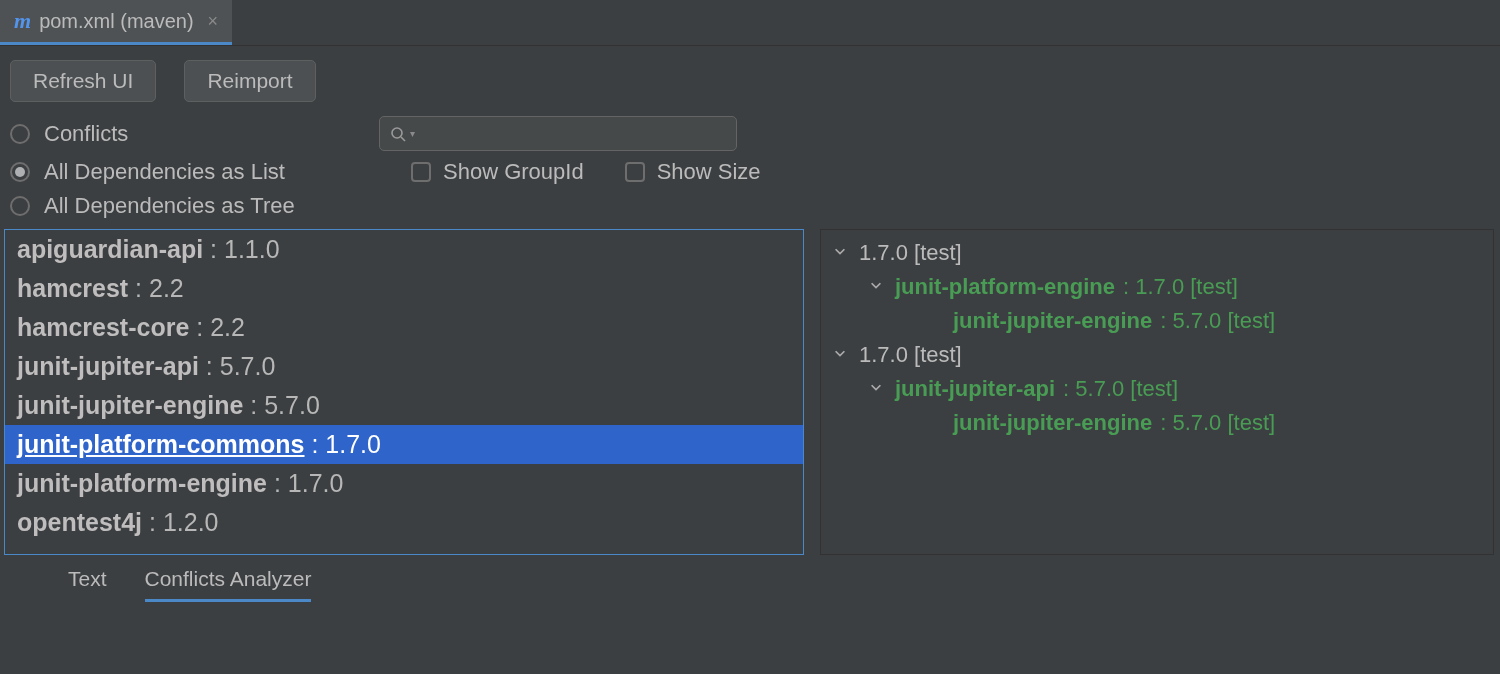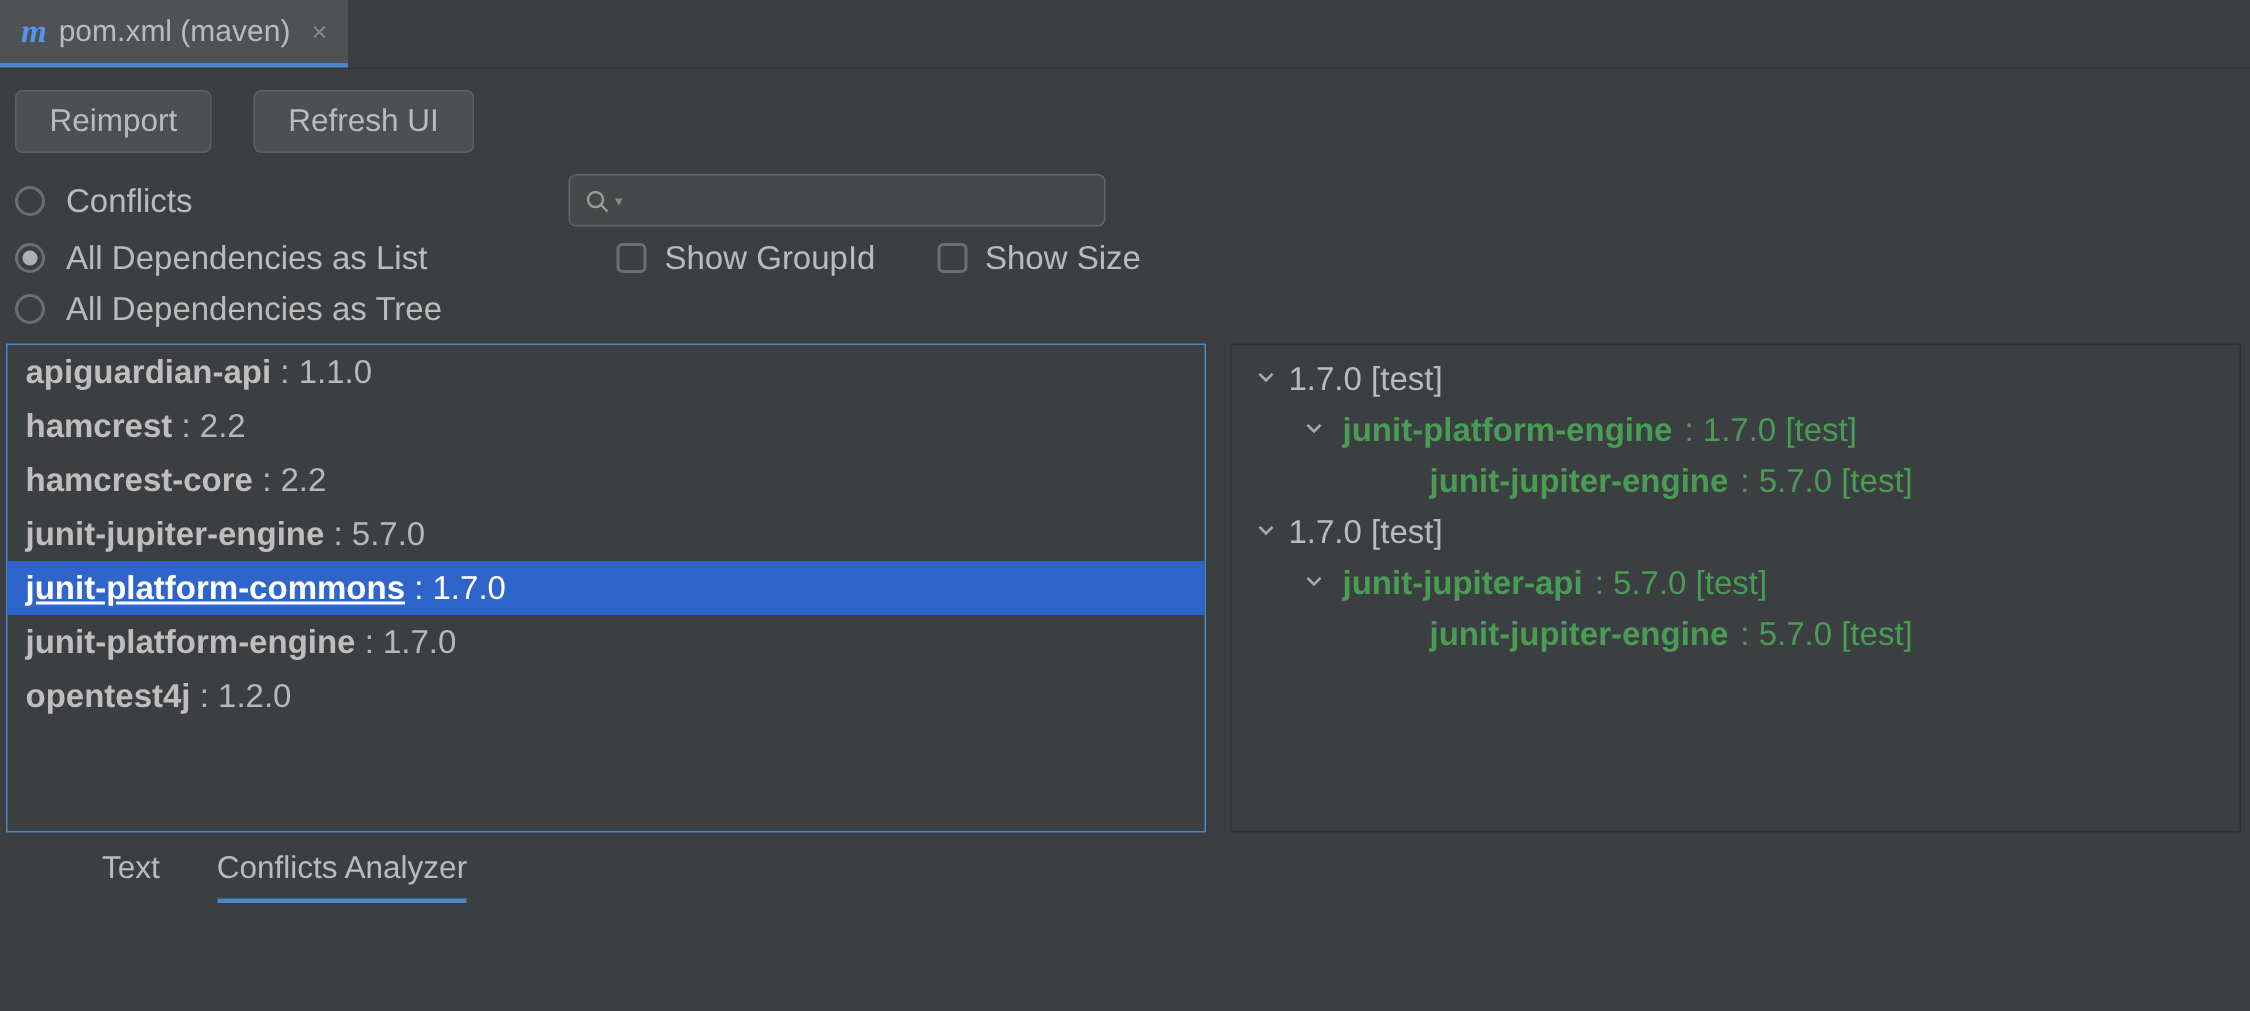--- a/index.html
+++ b/index.html
@@ -26,31 +26,31 @@
 
   .search-box { display: flex; align-items: center; border: 1px solid #646464; border-radius: 5px; padding: 6px 10px; width: 358px; background: #45494a; color: #8a8a8a; gap: 4px; }
   .search-icon svg { width: 16px; height: 16px; display: block; }
   .search-caret { font-size: 10px; color: #8a8a8a; }
   .search-input { background: transparent; border: none; outline: none; color: #bbbbbb; font-size: 18px; flex: 1; }
 
   .panels { display: flex; gap: 16px; padding: 6px 6px 0 4px; }
   .panel-left { width: 800px; border: 1px solid #4a88c7; background: #3c3f41; height: 326px; overflow: hidden; }
   .panel-right { flex: 1; background: #3c3f41; height: 326px; overflow: hidden; border: 1px solid #323232; padding-top: 6px; }
 
-  .dep-item { padding: 5px 12px; cursor: pointer; font-size: 22px; }
+  .dep-item { padding: 5px 12px; cursor: pointer; font-size: 25px; }
   .dep-item.selected { background: #2f65ca; color: #ffffff; }
   .dep-name { font-weight: 700; color: #bfbdbd; }
   .dep-item.selected .dep-name { color: #ffffff; text-decoration: underline; }
   .dep-sep { color: #b7b7b7; font-weight: 400; }
   .dep-item.selected .dep-sep { color: #ffffff; }
   .dep-ver { color: #b7b7b7; font-weight: 400; }
   .dep-item.selected .dep-ver { color: #ffffff; }
 
   .tree-row { display: flex; align-items: center; padding: 4px 8px; font-size: 22px; cursor: pointer; gap: 8px; }
-  .tree-indent-0 { padding-left: 12px; text-align: right; }
+  .tree-indent-0 { padding-left: 12px; }
   .tree-indent-1 { padding-left: 48px; }
   .tree-indent-2 { padding-left: 106px; }
   .tree-chevron { color: #aaa; width: 18px; display: inline-block; font-size: 16px; }
   .tree-name { font-weight: 700; color: #499c54; }
   .tree-suffix { color: #499c54; font-weight: 400; }
   .tree-suffix.plain { color: #bbbbbb; }
 
   .bottom-tabs { display: flex; gap: 38px; padding: 12px 44px 0 68px; font-size: 21px; }
   .btab { color: #bbbbbb; padding-bottom: 8px; cursor: pointer; }
   .btab.active { border-bottom: 3px solid #4a88c7; }
@@ -60,22 +60,22 @@
 
 <div class="tab-bar">
   <div class="tab">
     <span class="tab-icon">m</span>
     <span class="tab-title">pom.xml (maven)</span>
     <span class="tab-close">×</span>
   </div>
 </div>
 
 <div class="toolbar">
+  <button class="btn">Refresh UI</button>
   <button class="btn">Reimport</button>
-  <button class="btn">Refresh UI</button>
 </div>
 
 <div class="filter-row">
   <span class="radio">
     <span class="radio-circle"></span>
     <span class="radio-label">Conflicts</span>
   </span>
   <span class="search-box">
     <span class="search-icon">
       <svg viewBox="0 0 16 16" fill="none" stroke="#9a9a9a" stroke-width="1.6">
@@ -110,20 +110,21 @@
     <span class="radio-circle"></span>
     <span class="radio-label">All Dependencies as Tree</span>
   </span>
 </div>
 
 <div class="panels">
   <div class="panel-left" id="dep-list">
       <div class="dep-item"><span class="dep-name">apiguardian-api</span><span class="dep-sep"> : </span><span class="dep-ver">1.1.0</span></div>
       <div class="dep-item"><span class="dep-name">hamcrest</span><span class="dep-sep"> : </span><span class="dep-ver">2.2</span></div>
       <div class="dep-item"><span class="dep-name">hamcrest-core</span><span class="dep-sep"> : </span><span class="dep-ver">2.2</span></div>
+      <div class="dep-item"><span class="dep-name">junit-jupiter-api</span><span class="dep-sep"> : </span><span class="dep-ver">5.7.0</span></div>
       <div class="dep-item"><span class="dep-name">junit-jupiter-engine</span><span class="dep-sep"> : </span><span class="dep-ver">5.7.0</span></div>
       <div class="dep-item selected"><span class="dep-name">junit-platform-commons</span><span class="dep-sep"> : </span><span class="dep-ver">1.7.0</span></div>
       <div class="dep-item"><span class="dep-name">junit-platform-engine</span><span class="dep-sep"> : </span><span class="dep-ver">1.7.0</span></div>
       <div class="dep-item"><span class="dep-name">opentest4j</span><span class="dep-sep"> : </span><span class="dep-ver">1.2.0</span></div>
     </div>
   <div class="panel-right" id="dep-tree">
       <div class="tree-row tree-indent-0">
         <span class="tree-chevron"><svg width="14" height="14" viewBox="0 0 16 16" fill="none" stroke="#aaaaaa" stroke-width="2">
             <polyline points="3,6 8,11 13,6"></polyline>
           </svg></span>

